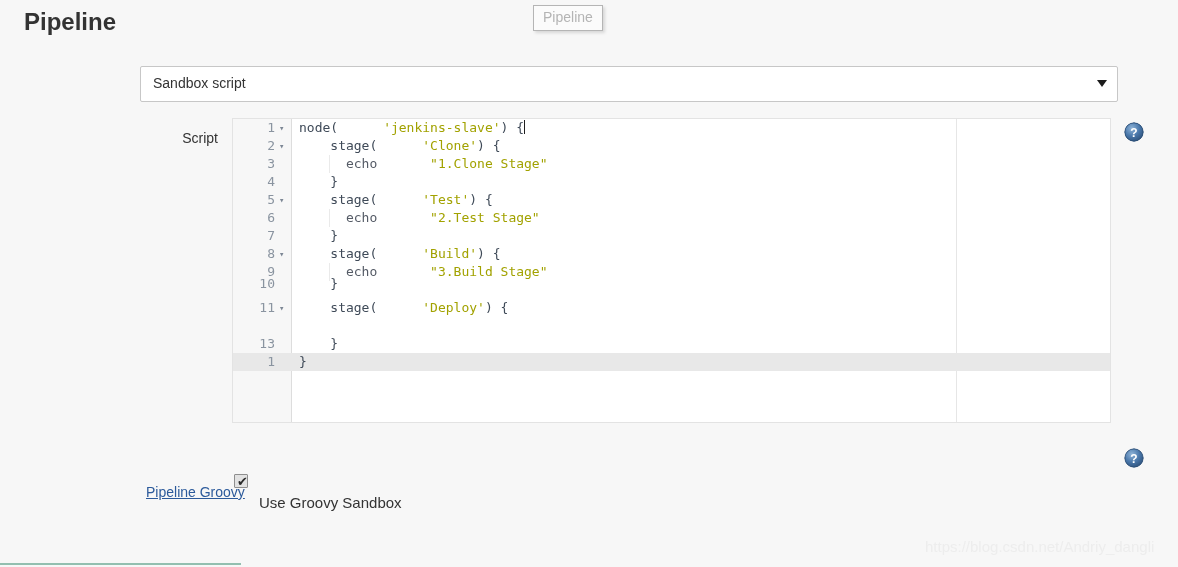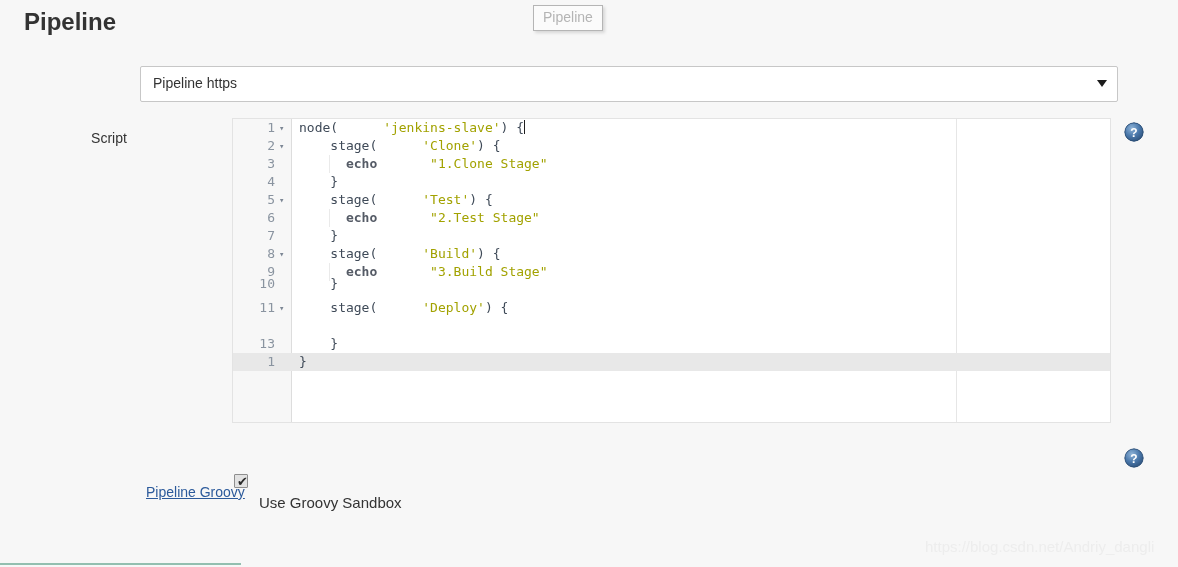--- a/index.html
+++ b/index.html
@@ -81,21 +81,21 @@
     border-right: 5px solid transparent;
     border-top: 7px solid #1b1b1b;
   }
 
   
   #script-label {
     position: absolute;
     left: 0px;
     top: 130px;
     width: 218px;
-    text-align: center;
+    text-align: right;
     font-size: 14px;
     color: #333;
   }
 
   
   #editor {
     position: absolute;
     left: 232px;
     top: 118px;
     width: 879px;
@@ -157,21 +157,21 @@
     font-size: 9px;
     line-height: 19px;
   }
   .ctext {
     position: absolute;
     left: 66px;
     top: 0;
     color: #3f4a58;
   }
   .tok-str { color: #a2a200; margin-left: 45px; }
-  .tok-kw  { color: #555b66; font-weight: bold; }
+  .tok-kw  { color: #555b66; }
   .caret {
     display: inline-block;
     width: 0;
     border-left: 1px solid #1f1f1f;
     height: 14px;
     vertical-align: -2px;
     margin-right: -1px;
   }
   
   .indent-guide {
@@ -262,21 +262,21 @@
 
 <div id="page-title">Pipeline</div>
 
 <div id="pipeline-chip">
   <span>Pipeline</span>
 </div>
 
 <div id="definition-label">Definition</div>
 
 <div id="definition-select">
-  <span id="definition-value">Pipeline https</span>
+  <span id="definition-value">Sandbox script</span>
   <span id="definition-caret"></span>
 </div>
 
 <div id="script-label">Script</div>
 
 <div id="editor">
   <div id="gutter"></div>
   <div id="editor-ruler"></div>
   <div id="code-lines" style="position: relative; height: 252px;">
       <div class="cline" style="top: 0px; position: absolute; left: 0px; right: 0px;"><span class="lnum">1</span><span class="fold">▾</span><span class="ctext">node(<span class="tok-str">'jenkins-slave'</span>) {<span class="caret"></span></span></div>

